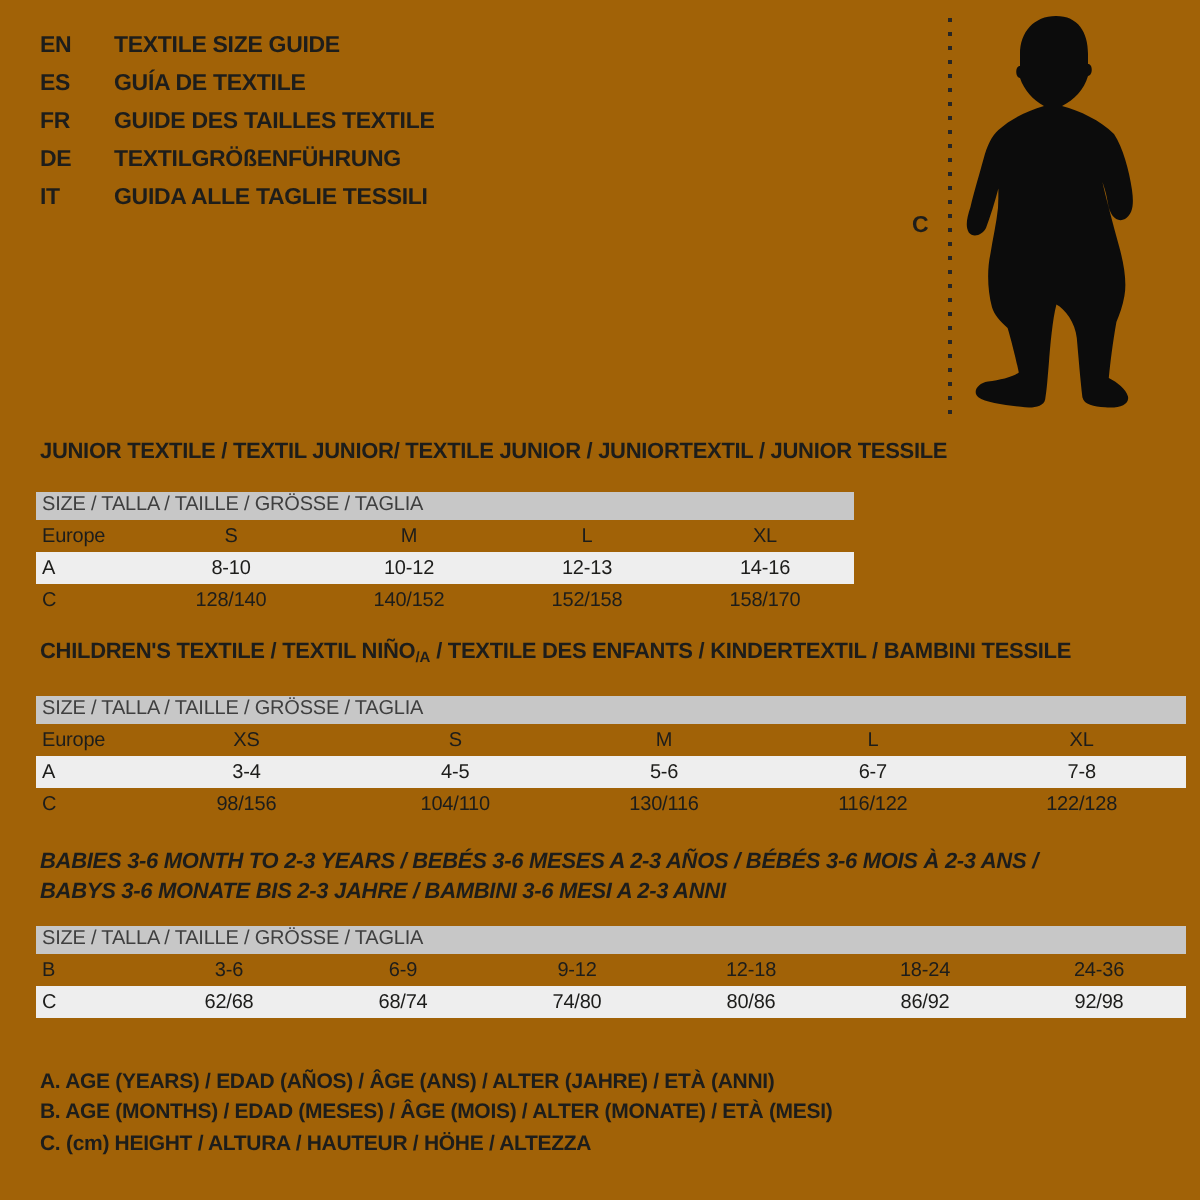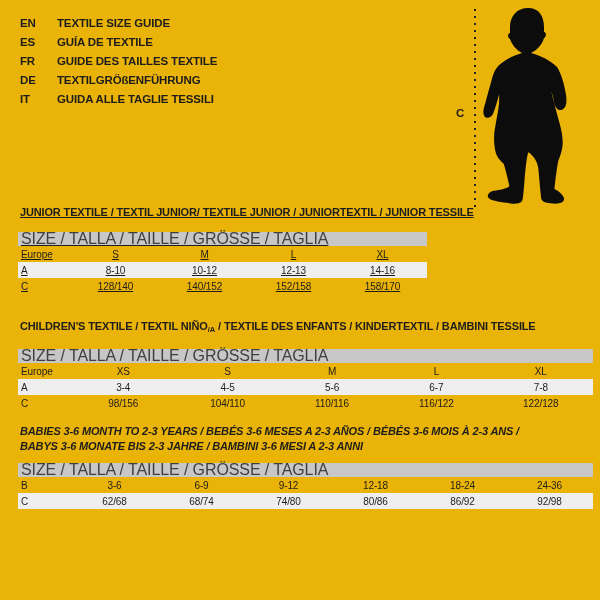--- a/index.html
+++ b/index.html
@@ -1,38 +1,38 @@
 <!DOCTYPE html>
 <html><head>
 <meta charset="utf-8">
 <style>
   html,body{margin:0;padding:0;background:#fff;}
   .canvas{
-    position:relative;width:600px;height:600px;background:#eab308;
+    position:relative;width:600px;height:600px;background:#a16207;
     font-family:"Liberation Sans",sans-serif;color:#1d1d1b;overflow:hidden;
   }
   
   .lang{position:absolute;left:20px;top:13px;}
   .lang-row{display:flex;height:19px;align-items:center;font-weight:bold;font-size:11.5px;letter-spacing:-0.15px;}
   .lang-code{width:37px;}
   
   .fig-line{position:absolute;left:474px;top:9px;width:2px;height:199px;
     background:repeating-linear-gradient(to bottom,#262626 0 2px,transparent 2px 7px);}
   .fig-label{position:absolute;left:456px;top:107px;font-weight:bold;font-size:11.5px;}
   .baby-svg{position:absolute;left:482px;top:2px;}
   
   .tbl{position:absolute;left:18px;}
-  .tbl1{top:206px;width:409px;text-decoration:underline;}
+  .tbl1{top:220px;width:409px;}
   .tbl2{top:320px;width:575px;}
   .tbl3{top:424px;width:575px;}
   .tbl-title{font-weight:bold;font-size:11px;line-height:13px;letter-spacing:-0.15px;padding-left:2px;white-space:nowrap;}
   .tbl1 .tbl-title,.tbl2 .tbl-title{margin-bottom:13px;}
   .tbl3 .tbl-title{line-height:15px;margin-bottom:9px;font-style:italic;}
   .sub{font-size:7.5px;vertical-align:-2px;letter-spacing:0;}
-  .size-bar{height:14px;background:#c7c7c7;color:#3f3f3f;font-size:16px;line-height:14px;padding-left:3px;letter-spacing:-0.1px;}
+  .size-bar{height:14px;background:#c7c7c7;color:#3f3f3f;font-size:10px;line-height:14px;padding-left:3px;letter-spacing:-0.1px;}
   .trow{display:flex;height:16px;align-items:center;font-size:10px;letter-spacing:-0.1px;}
   .trow.shaded{background:#eeeeee;}
   .tcell{flex:1;text-align:center;}
   .tcell.lbl{flex:0 0 50px;text-align:left;padding-left:3px;}
   
   .notes{position:absolute;left:20px;top:534px;font-weight:bold;font-size:10.5px;line-height:15.3px;letter-spacing:-0.15px;}
 </style>
 </head>
 <body>
 
@@ -121,21 +121,21 @@
       <div class="tcell">3-4</div>
       <div class="tcell">4-5</div>
       <div class="tcell">5-6</div>
       <div class="tcell">6-7</div>
       <div class="tcell">7-8</div>
     </div>
     <div class="trow">
       <div class="tcell lbl">C</div>
       <div class="tcell">98/156</div>
       <div class="tcell">104/110</div>
-      <div class="tcell">110/116</div>
+      <div class="tcell">130/116</div>
       <div class="tcell">116/122</div>
       <div class="tcell">122/128</div>
     </div>
   </div>
 
   <div class="tbl tbl3">
     <div class="tbl-title">
       <div>BABIES 3-6 MONTH TO 2-3 YEARS / BEBÉS 3-6 MESES A 2-3 AÑOS / BÉBÉS 3-6 MOIS À 2-3 ANS /</div>
       <div>BABYS 3-6 MONATE BIS 2-3 JAHRE / BAMBINI 3-6 MESI A 2-3 ANNI</div>
     </div>
@@ -153,14 +153,19 @@
       <div class="tcell lbl">C</div>
       <div class="tcell">62/68</div>
       <div class="tcell">68/74</div>
       <div class="tcell">74/80</div>
       <div class="tcell">80/86</div>
       <div class="tcell">86/92</div>
       <div class="tcell">92/98</div>
     </div>
   </div>
 
+  <div class="notes">
+    <div>A. AGE (YEARS) / EDAD (AÑOS) / ÂGE (ANS) / ALTER (JAHRE) / ETÀ (ANNI)</div>
+    <div>B. AGE (MONTHS) / EDAD (MESES) / ÂGE (MOIS) / ALTER (MONATE) / ETÀ (MESI)</div>
+    <div>C. (cm) HEIGHT / ALTURA / HAUTEUR / HÖHE / ALTEZZA</div>
+  </div>
 
 </div>
 
 </body></html>

